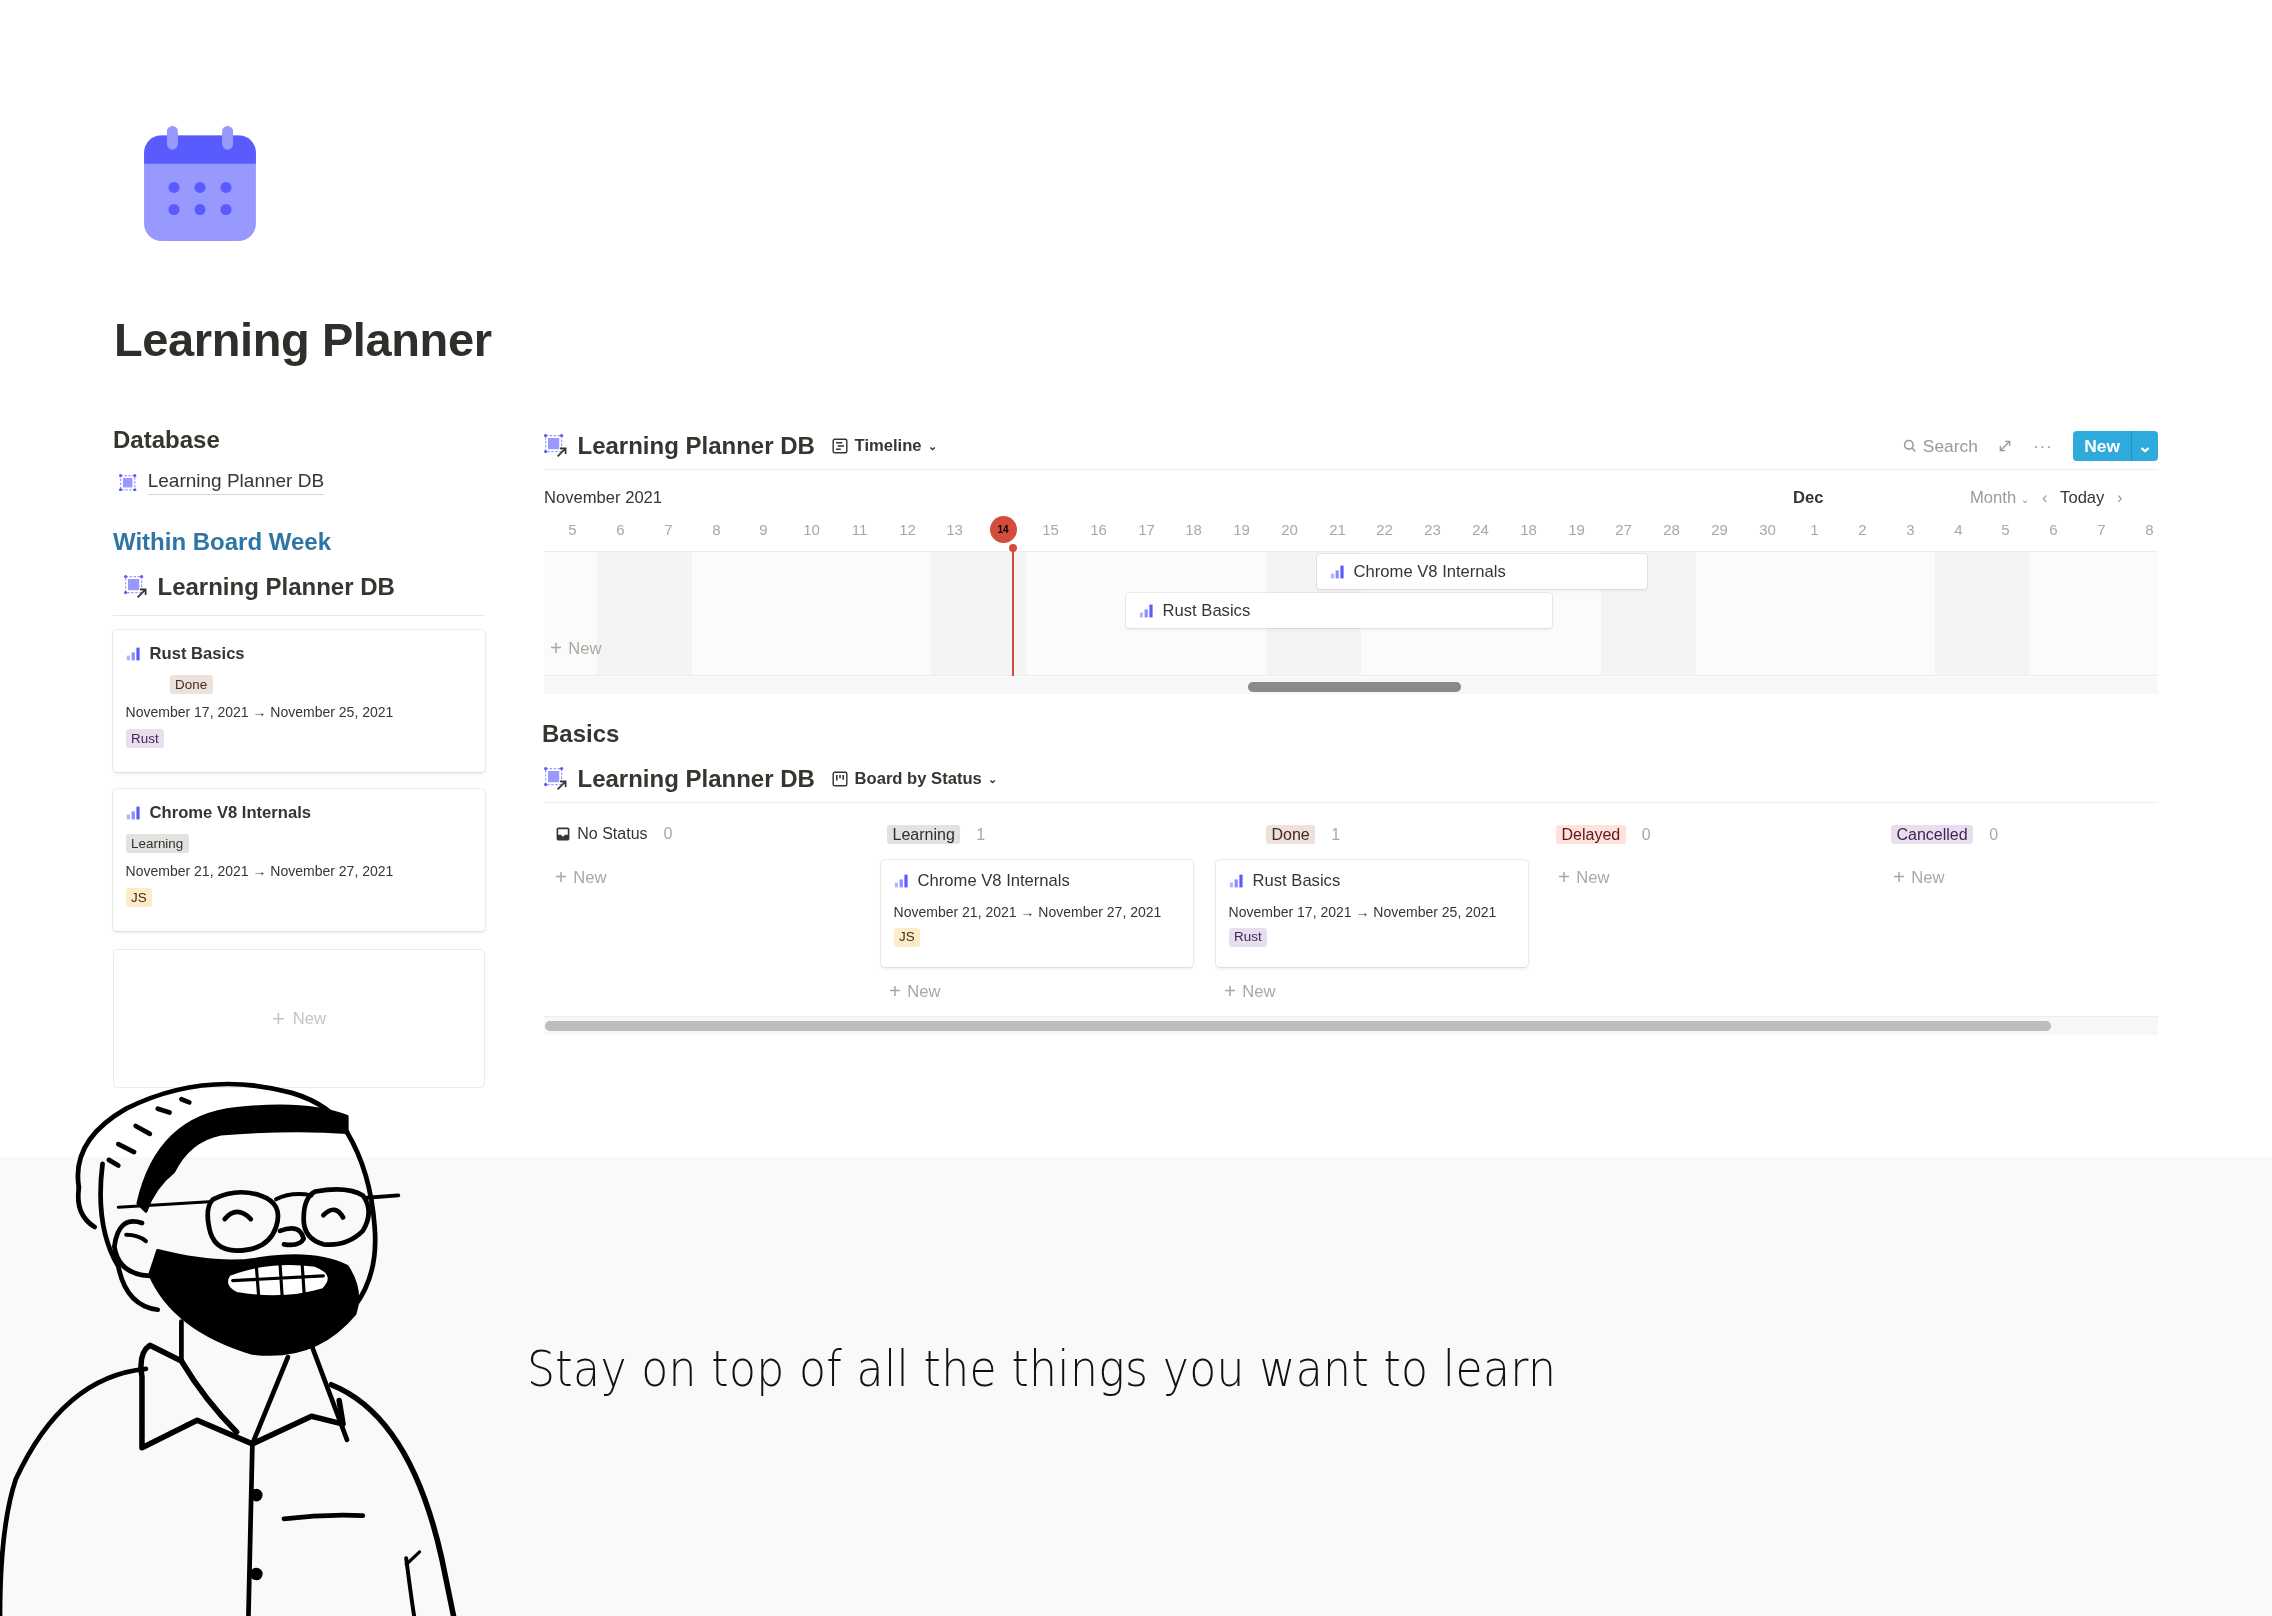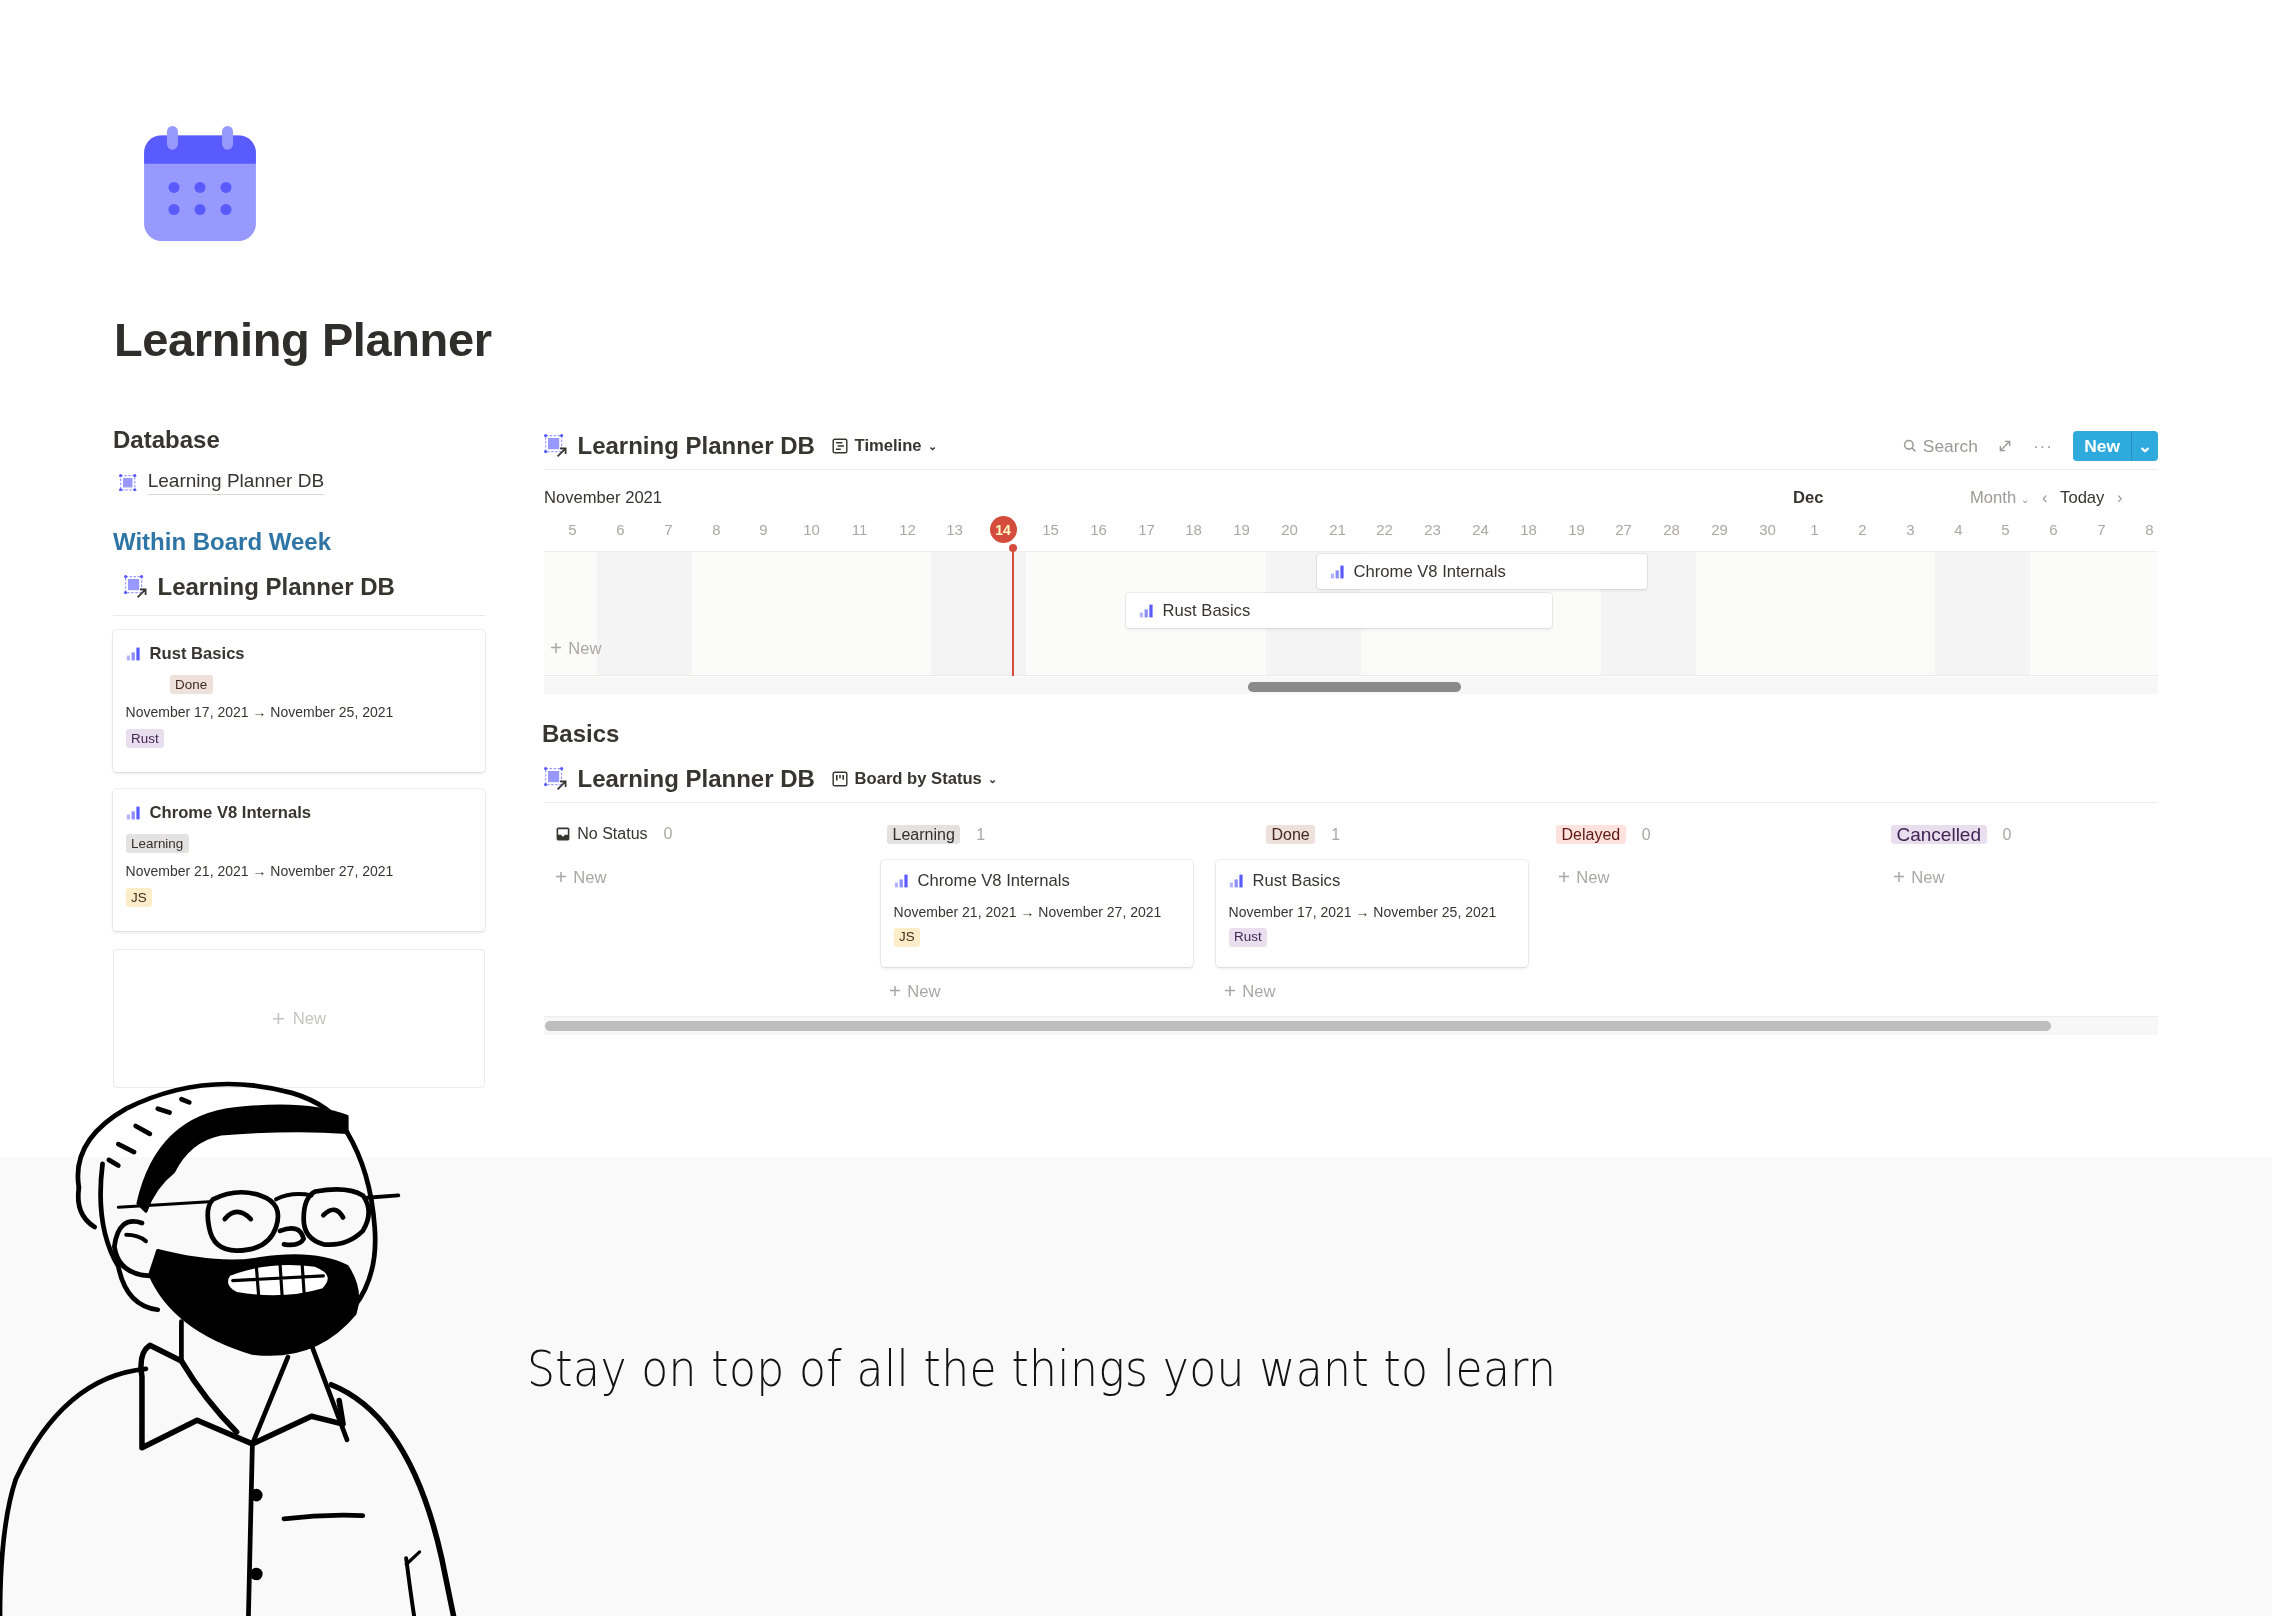--- a/index.html
+++ b/index.html
@@ -46,21 +46,21 @@
   .new-btn { display: flex; height: 30px; border-radius: 4px; background: #2eaadc; color: #fff; font-weight: 700; font-size: 17.4px; overflow: hidden; }
   .new-btn .main { padding: 0 11px; display: flex; align-items: center; }
   .new-btn .drop { width: 27px; display: flex; align-items: center; justify-content: center; border-left: 0.8px solid rgba(0,0,0,0.15); }
 
   .tl-month { position: absolute; left: 544px; top: 488px; font-size: 16.6px; color: #37352f; }
   .tl-dec { position: absolute; left: 1793px; top: 488px; font-size: 16.6px; font-weight: 600; color: #37352f; }
   .tl-controls { position: absolute; left: 1970px; top: 488px; display: flex; align-items: center; gap: 12.6px; font-size: 16.6px; color: #9b9a97; }
   .tl-controls .today { color: #37352f; }
   .tl-days { position: absolute; left: 544px; top: 518px; width: 1614px; height: 24px; }
   .tl-day { position: absolute; width: 47px; margin-left: -24px; text-align: center; font-size: 15px; color: #a9a8a5; line-height: 24px; }
-  .tl-today { position: absolute; left: 1002px; top: 516px; width: 27px; height: 27px; margin-left: -13.4px; border-radius: 50%; background: #d44c3c; color: #fef9c3; font-size: 14px; font-weight: 700; display: flex; align-items: center; justify-content: center; }
+  .tl-today { position: absolute; left: 1002px; top: 516px; width: 27px; height: 27px; margin-left: -13.4px; border-radius: 50%; background: #d44c3c; color: #000000; font-size: 10px; font-weight: 700; display: flex; align-items: center; justify-content: center; }
   .tl-body { position: absolute; left: 544px; top: 551px; width: 1614px; height: 125px; background: #fbfbfa; border-top: 0.8px solid #ededeb; border-bottom: 1.6px solid #e9e9e7; overflow: hidden; }
   .weekend { position: absolute; top: 0; height: 125px; background: #f4f4f4; }
   .today-line { position: absolute; left: 1012px; top: 548px; width: 1.6px; height: 128px; background: #d44c3c; }
   .today-dot { position: absolute; left: 1009px; top: 544px; width: 8px; height: 8px; border-radius: 50%; background: #d44c3c; }
   .tl-bar { position: absolute; height: 35px; background: #fff; border-radius: 3.2px; box-shadow: 0 0 0 0.8px rgba(15,15,15,0.08), 0 1.6px 3.2px rgba(15,15,15,0.06); display: flex; align-items: center; gap: 8px; padding-left: 12.6px; font-size: 16.6px; color: #37352f; }
   .tl-new { position: absolute; left: 550px; top: 639px; font-size: 16.6px; color: #a9a8a5; display: flex; gap: 6.3px; }
   .tl-scroll-track { position: absolute; left: 544px; top: 677px; width: 1614px; height: 17.4px; background: #f7f7f7; }
   .tl-scroll-thumb { position: absolute; left: 1248px; top: 682px; width: 213px; height: 9.5px; border-radius: 4.7px; background: #8a8a8a; }
 
   
@@ -312,21 +312,21 @@
 </div>
 <div class="b-col-head" style="left:1222px;">
   <span class="tag tag-done" style="font-size:16px;">Done</span>
   <span class="b-count">1</span>
 </div>
 <div class="b-col-head" style="left:1556px;">
   <span class="tag tag-delayed" style="font-size:16px;">Delayed</span>
   <span class="b-count">0</span>
 </div>
 <div class="b-col-head" style="left:1891px;">
-  <span class="tag tag-cancelled" style="font-size:19px;">Cancelled</span>
+  <span class="tag tag-cancelled" style="font-size:16px;">Cancelled</span>
   <span class="b-count">0</span>
 </div>
 
 <div class="b-new" style="left:555px;top:868px;">
   <span style="font-size:20.5px;line-height:17.4px;">+</span>
   <span>New</span>
 </div>
 <div class="b-new" style="left:889px;top:982px;">
   <span style="font-size:20.5px;line-height:17.4px;">+</span>
   <span>New</span>

